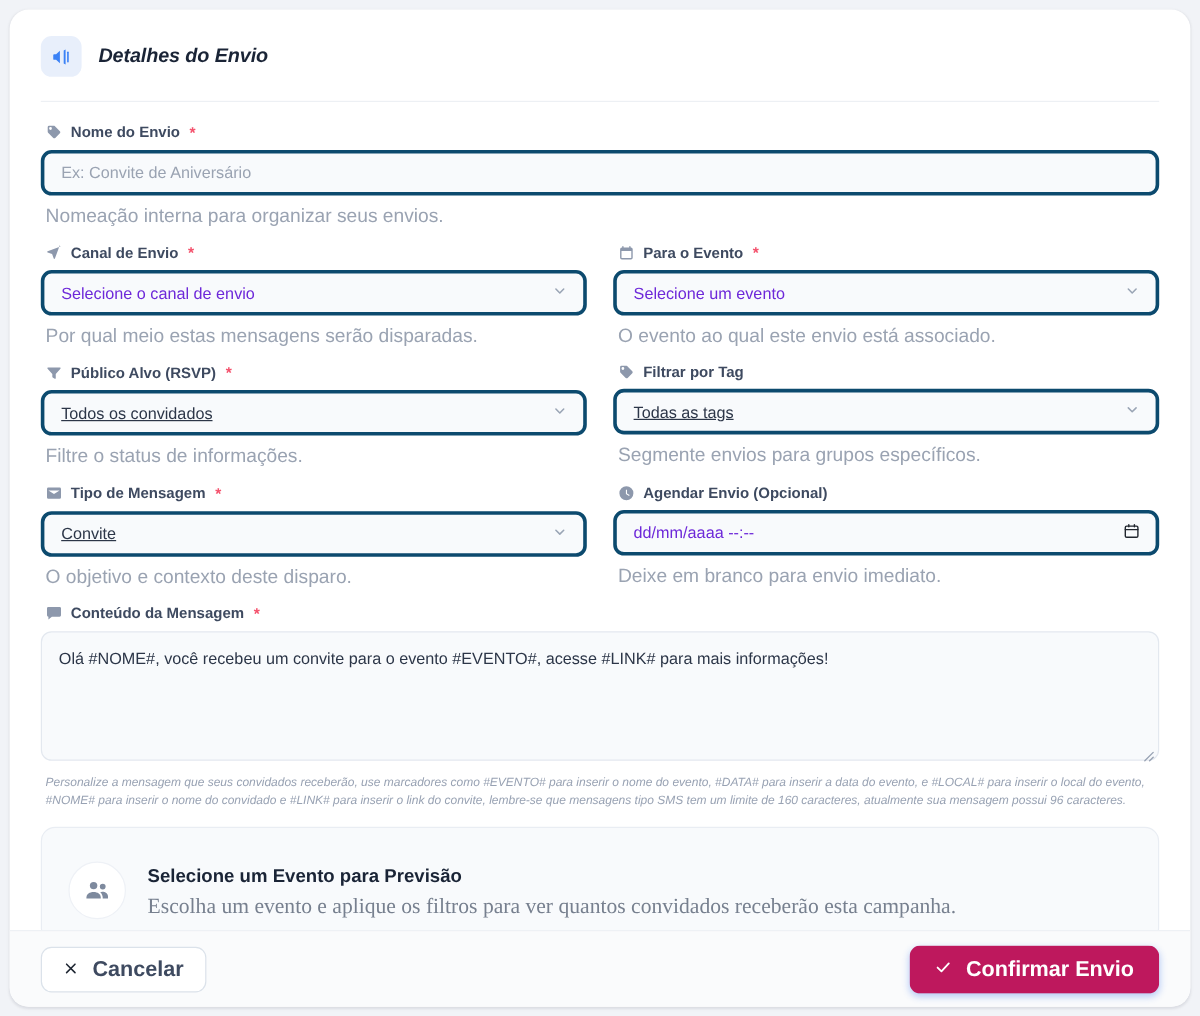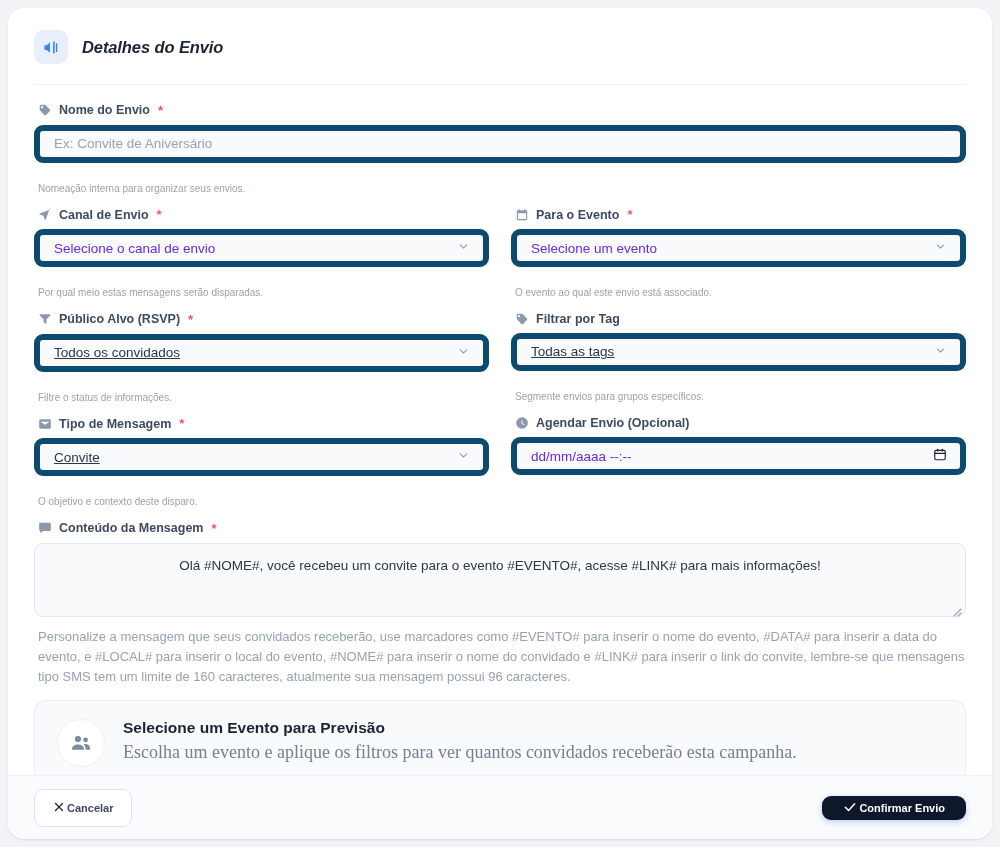--- a/index.html
+++ b/index.html
@@ -85,21 +85,21 @@
   .req { color: #f4516c; font-size: 13px; font-weight: bold; margin-left: 1px; }
 
   .lbl-icon { display: inline-flex; width: 14px; height: 14px; color: #8d98ac; flex: 0 0 auto; }
   .lbl-icon svg { width: 14px; height: 14px; display: block; }
 
   .control {
     position: relative;
     width: 100%;
     height: 38px;
     background: #f8fafc;
-    border: 6px solid #0c4a6e;
+    border: 3px solid #0c4a6e;
     border-radius: 9px;
     display: flex;
     align-items: center;
     padding: 12px 14px;
     font-size: 13.5px;
   }
   .control.input-text { color: #9aa3b2; }
   .control.has-value { color: #2c3648; text-decoration: underline; }
   .control.placeholder { color: #6d28d9; }
 
@@ -114,69 +114,69 @@
   .control .cal-btn {
     position: absolute;
     right: 13px;
     top: 50%;
     transform: translateY(-50%);
     color: #21262e;
     display: block;
   }
 
   .help {
-    font-size: 10px;
+    font-size: 16px;
     color: #9aa3b2;
-    margin-top: 19px;
+    margin-top: 6px;
     padding-left: 4px;
     line-height: 1.45;
   }
 
   
   .ta-wrap { position: relative; }
   .textarea {
     width: 100%;
-    height: 74px;
+    height: 108px;
     background: #f8fafc;
     border: 1px solid #e3e8ef;
     border-radius: 9px;
     padding: 12px 14px;
     font-size: 13.5px;
     color: #2c3648;
     line-height: 1.5;
     font-family: "Liberation Sans", sans-serif;
     resize: none;
     overflow: hidden;
-    text-align: center;
   }
   .resize-grip {
     position: absolute;
     right: 4px;
     bottom: 4px;
     width: 12px;
     height: 12px;
     pointer-events: none;
   }
   .help-multiline {
-    font-size: 13px;
+    font-size: 10px;
     color: #98a2b3;
     line-height: 1.55;
     margin-top: 6px;
     padding-left: 4px;
+    font-style: italic;
   }
 
   
   .preview {
     margin-top: 13px;
     background: #f8fafc;
     border: 1px solid #e9edf3;
     border-radius: 12px;
     padding: 18px 22px;
     display: flex;
-    align-items: flex-start;
+    align-items: flex-end;
     gap: 18px;
     height: 96px;
   }
   .preview-icon {
     width: 48px;
     height: 48px;
     border-radius: 50%;
     background: #ffffff;
     border: 1px solid #eef1f6;
     display: flex;
@@ -200,39 +200,39 @@
     border-top: 1px solid #eef1f5;
     background: #fafbfc;
     display: flex;
     align-items: center;
     justify-content: space-between;
     padding: 0 26px;
   }
   .btn {
     display: inline-flex;
     align-items: center;
-    gap: 2px;
+    gap: 12px;
     border-radius: 9px;
-    font-size: 11px;
+    font-size: 18px;
     font-weight: bold;
     cursor: pointer;
     border: 1px solid transparent;
     font-family: "Liberation Sans", sans-serif;
   }
   .btn-cancel {
     background: #ffffff;
     border-color: #dbe2ea;
     color: #3e4a60;
     height: 38px;
     padding: 0 18px;
   }
   .btn-primary {
-    background: #0f172a;
+    background: #be185d;
     color: #ffffff;
-    height: 24px;
+    height: 40px;
     padding: 0 20px;
     box-shadow: 0 2px 6px rgba(37,99,235,.30);
   }
 </style>
 </head>
 <body>
 
 <div class="card">
 
   <div class="card-header">
@@ -389,20 +389,21 @@
           <span>dd/mm/aaaa --:--</span>
           <span class="cal-btn">
             <svg width="14" height="14" viewBox="0 0 24 24" fill="none" stroke="currentColor" stroke-width="2" stroke-linecap="round" stroke-linejoin="round">
                 <rect x="3" y="5" width="18" height="16" rx="2"></rect>
                 <line x1="3" y1="10" x2="21" y2="10"></line>
                 <line x1="8" y1="3" x2="8" y2="6"></line>
                 <line x1="16" y1="3" x2="16" y2="6"></line>
               </svg>
           </span>
         </div>
+        <div class="help">Deixe em branco para envio imediato.</div>
       </div>
     </div>
 
     <div class="field">
       <div class="field-label">
         <span class="lbl-icon">
           <svg viewBox="0 0 24 24" fill="currentColor">
               <path d="M4 3h16a2 2 0 0 1 2 2v10a2 2 0 0 1-2 2H9l-5 4v-4a2 2 0 0 1-2-2V5a2 2 0 0 1 2-2z"></path>
             </svg>
         </span>

